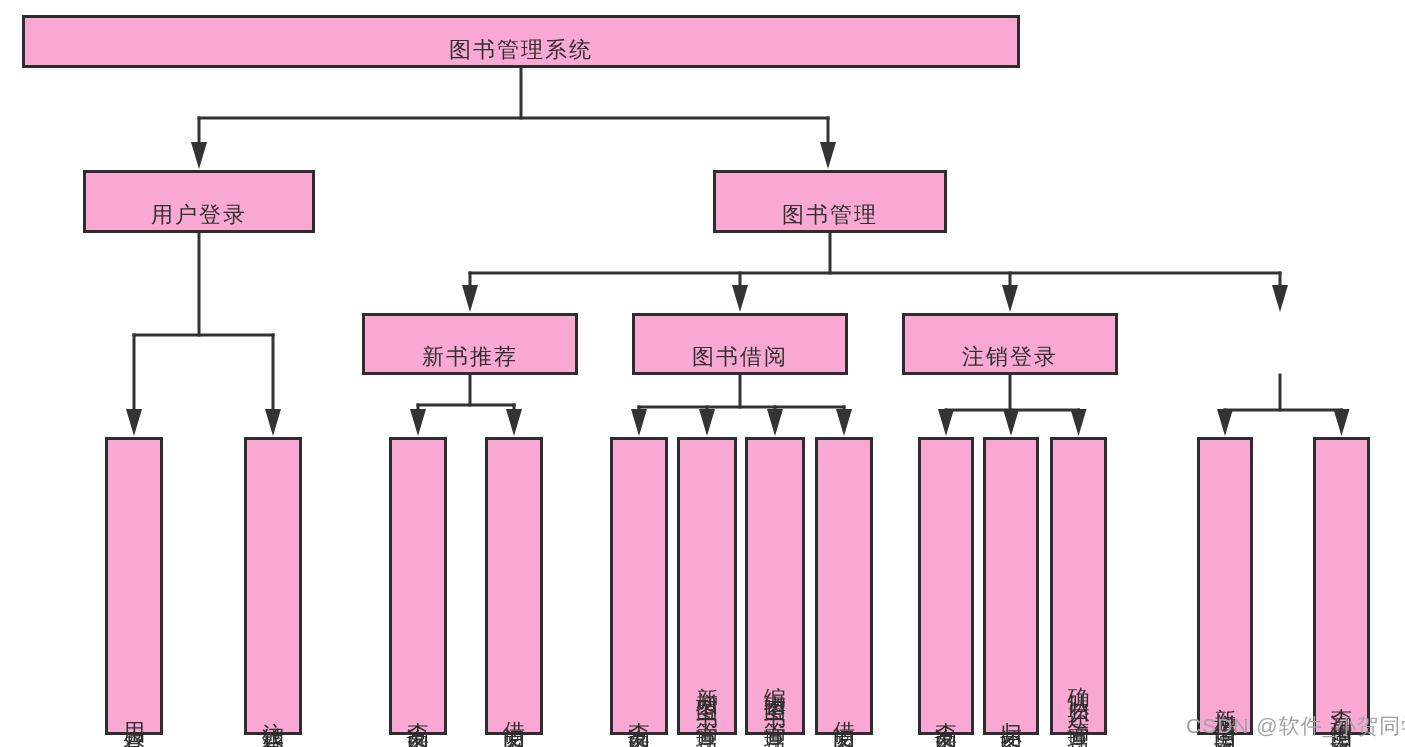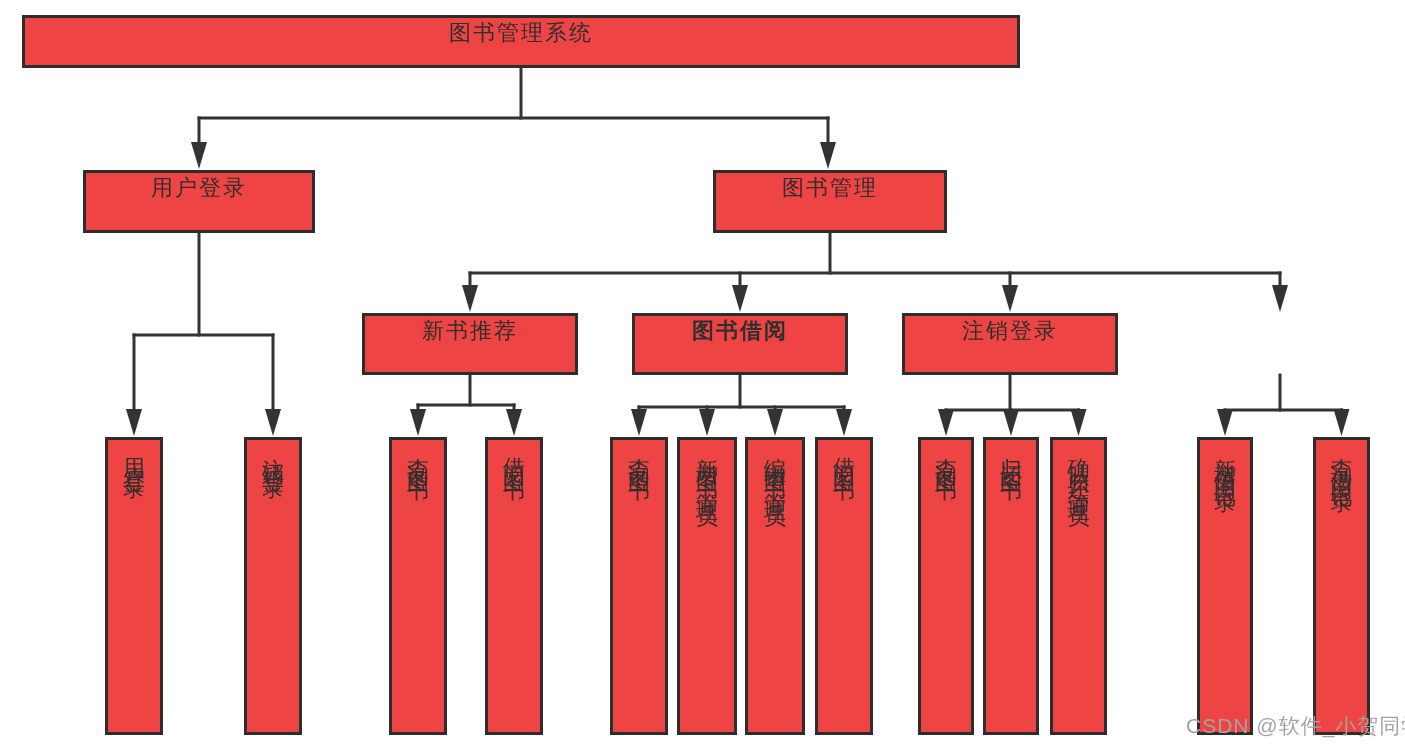--- a/index.html
+++ b/index.html
@@ -17,24 +17,24 @@
   }
   #connectors {
     position: absolute;
     left: 0;
     top: 0;
     pointer-events: none;
   }
   .node {
     position: absolute;
     box-sizing: border-box;
-    background: #ef4444;
+    background: #f9a8d4;
     border: 3px solid var(--border-color, #2d2d2d);
     display: flex;
-    align-items: flex-start;
+    align-items: flex-end;
     justify-content: center;
     color: var(--text-color, #2f2f2f);
     font-size: 22px;
     z-index: 2;
   }
   .node.h span {
     letter-spacing: 2px;
     white-space: nowrap;
   }
   .node.v span {
@@ -122,21 +122,21 @@
   <div class="node h" style="left:83px; top:170px; width:232px; height:63px;">
     <span>用户登录</span>
   </div>
   <div class="node h" style="left:362px; top:313px; width:216px; height:62px;">
     <span>新书推荐</span>
   </div>
 
   <div class="node h" style="left:713px; top:170px; width:234px; height:63px;">
     <span>图书管理</span>
   </div>
-  <div class="node h" style="left:632px; top:313px; width:216px; height:62px;font-weight:bold;">
+  <div class="node h" style="left:632px; top:313px; width:216px; height:62px;">
     <span>图书借阅</span>
   </div>
   <div class="node h" style="left:902px; top:313px; width:216px; height:62px;">
     <span>注销登录</span>
   </div>
 
   <div class="node v" style="left:105px; top:437px; width:58px; height:298px;">
     <span>用户登录</span>
   </div>
   <div class="node v" style="left:244px; top:437px; width:58px; height:298px;">

